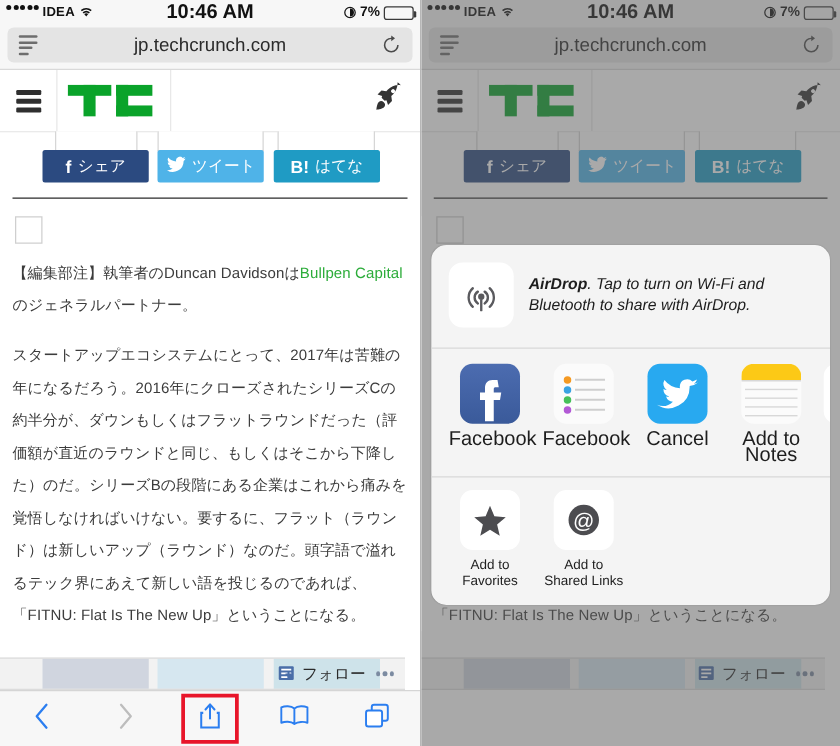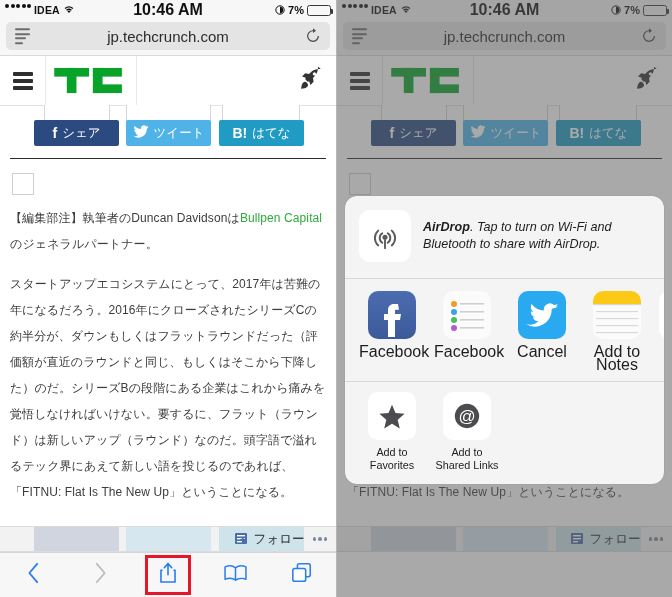--- a/index.html
+++ b/index.html
@@ -100,21 +100,21 @@
   .content { padding:0 10px; background:#fff; }
   .chk { width:22px; height:22px; border:1px solid #cfcfcf; margin:14px 0 10px 2px; }
   .para {
     font-size:12px; line-height:26px; color:#3c3c3c; margin-bottom:14px;
     letter-spacing:0.1px;
   }
   .lnk { color:#2cac3a; }
 
   
   .followbar {
-    position:absolute; left:0; right:0; bottom:45px; height:26px;
+    position:absolute; left:0; right:12px; bottom:45px; height:26px;
     background:#f2f2f2; border-top:1px solid #dcdcdc; border-bottom:1px solid #dcdcdc;
     display:flex; align-items:center; justify-content:flex-end;
     padding-right:9px; gap:8px;
     font-size:12.5px; color:#2b2b2b;
   }
   .fb-ghost { position:absolute; left:0; top:0; bottom:0; right:0; overflow:hidden; }
   .fb-ghost .gb { position:absolute; top:0; height:100%; opacity:.17; }
   .fb-left { display:flex; align-items:center; gap:4px; position:relative; z-index:2; }
   .fb-dots { display:flex; gap:2px; position:relative; z-index:2; }
   .fb-dots i { width:3.5px; height:3.5px; background:#7c8ba1; border-radius:50%; display:block; }

